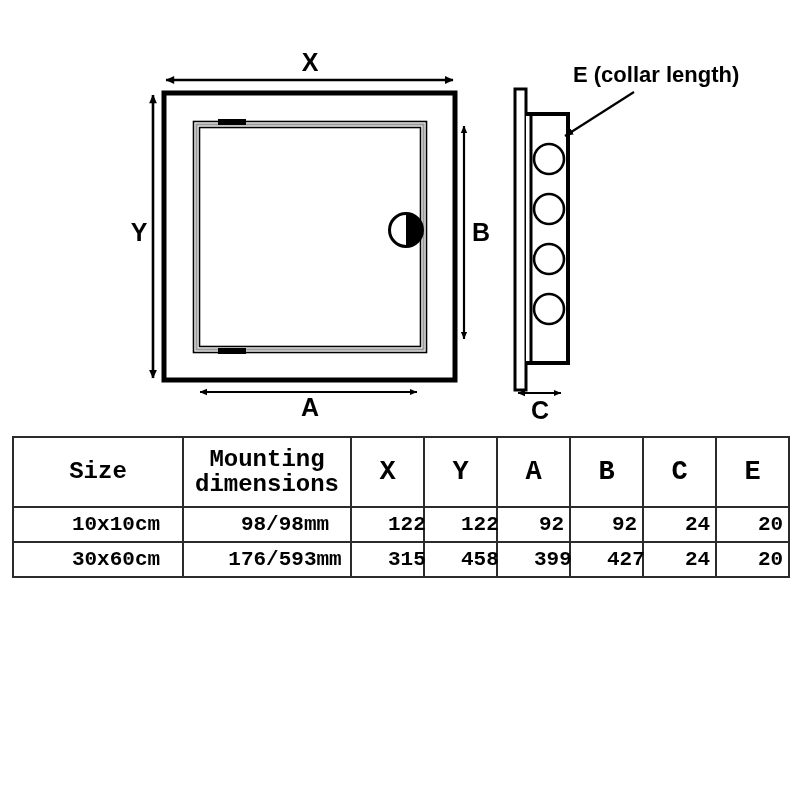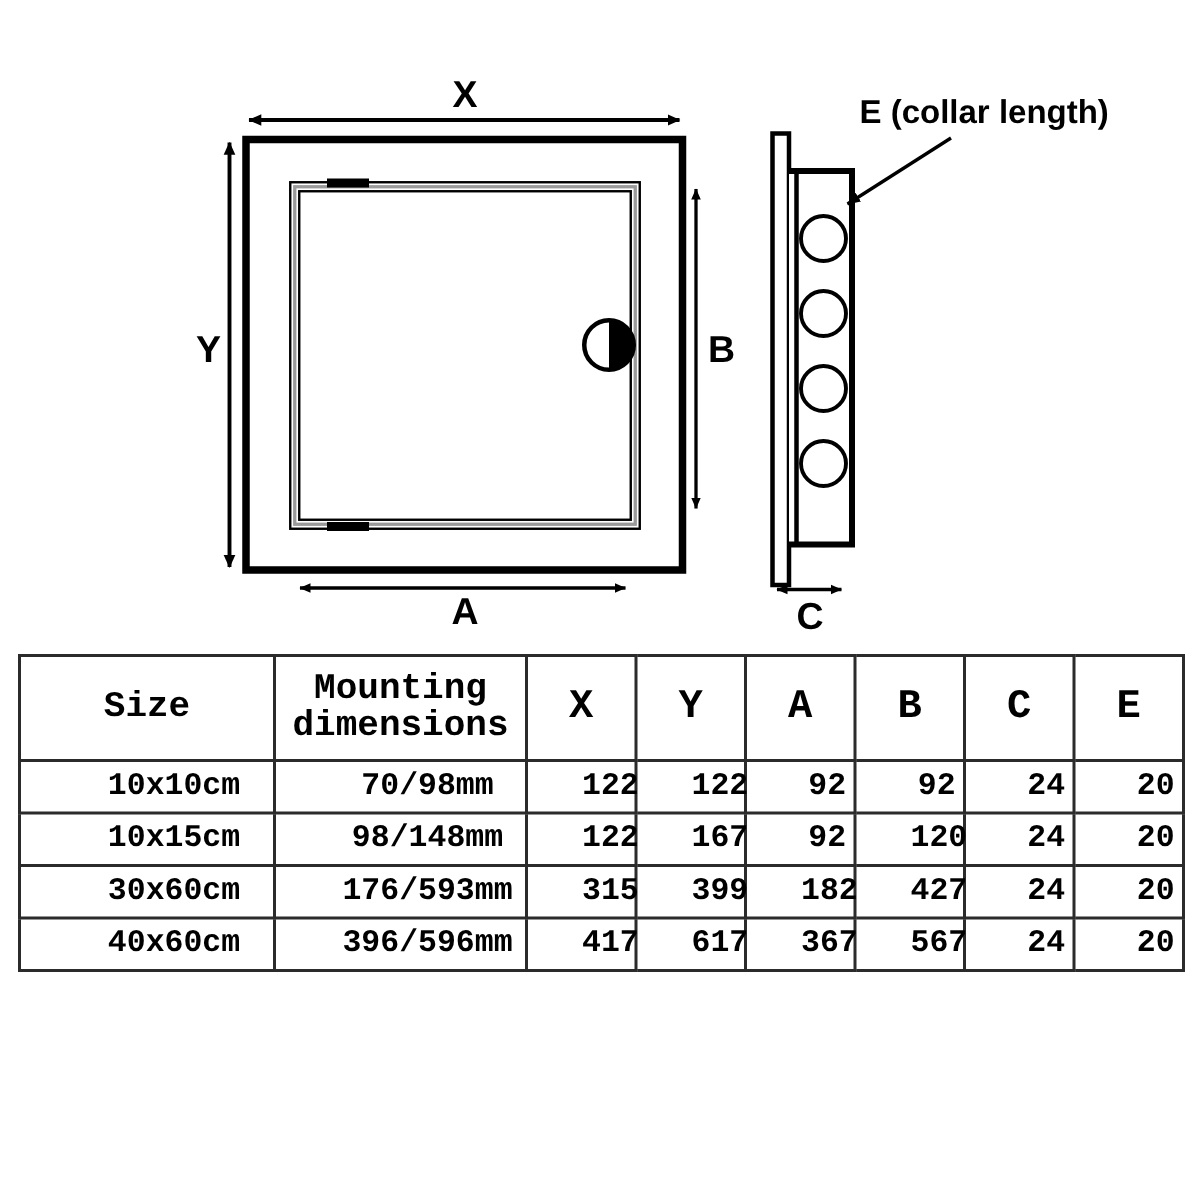--- a/index.html
+++ b/index.html
@@ -176,55 +176,35 @@
           <th class="hdr-letter">Y</th>
           <th class="hdr-letter">A</th>
           <th class="hdr-letter">B</th>
           <th class="hdr-letter">C</th>
           <th class="hdr-letter">E</th>
         </tr>
       </thead>
       <tbody>
         <tr>
           <td class="cell-size">10x10cm</td>
-          <td class="cell-mount">70/98mm</td>
+          <td class="cell-mount">98/98mm</td>
           <td>122</td>
           <td>122</td>
           <td>92</td>
           <td>92</td>
           <td>24</td>
           <td>20</td>
         </tr>
         <tr>
-          <td class="cell-size">10x15cm</td>
-          <td class="cell-mount">98/148mm</td>
-          <td>122</td>
-          <td>167</td>
-          <td>92</td>
-          <td>120</td>
-          <td>24</td>
-          <td>20</td>
-        </tr>
-        <tr>
           <td class="cell-size">30x60cm</td>
           <td class="cell-mount">176/593mm</td>
           <td>315</td>
+          <td>458</td>
           <td>399</td>
-          <td>182</td>
           <td>427</td>
-          <td>24</td>
-          <td>20</td>
-        </tr>
-        <tr>
-          <td class="cell-size">40x60cm</td>
-          <td class="cell-mount">396/596mm</td>
-          <td>417</td>
-          <td>617</td>
-          <td>367</td>
-          <td>567</td>
           <td>24</td>
           <td>20</td>
         </tr>
       </tbody>
     </table>
   </div>
 
 </div>
 
 </body></html>

